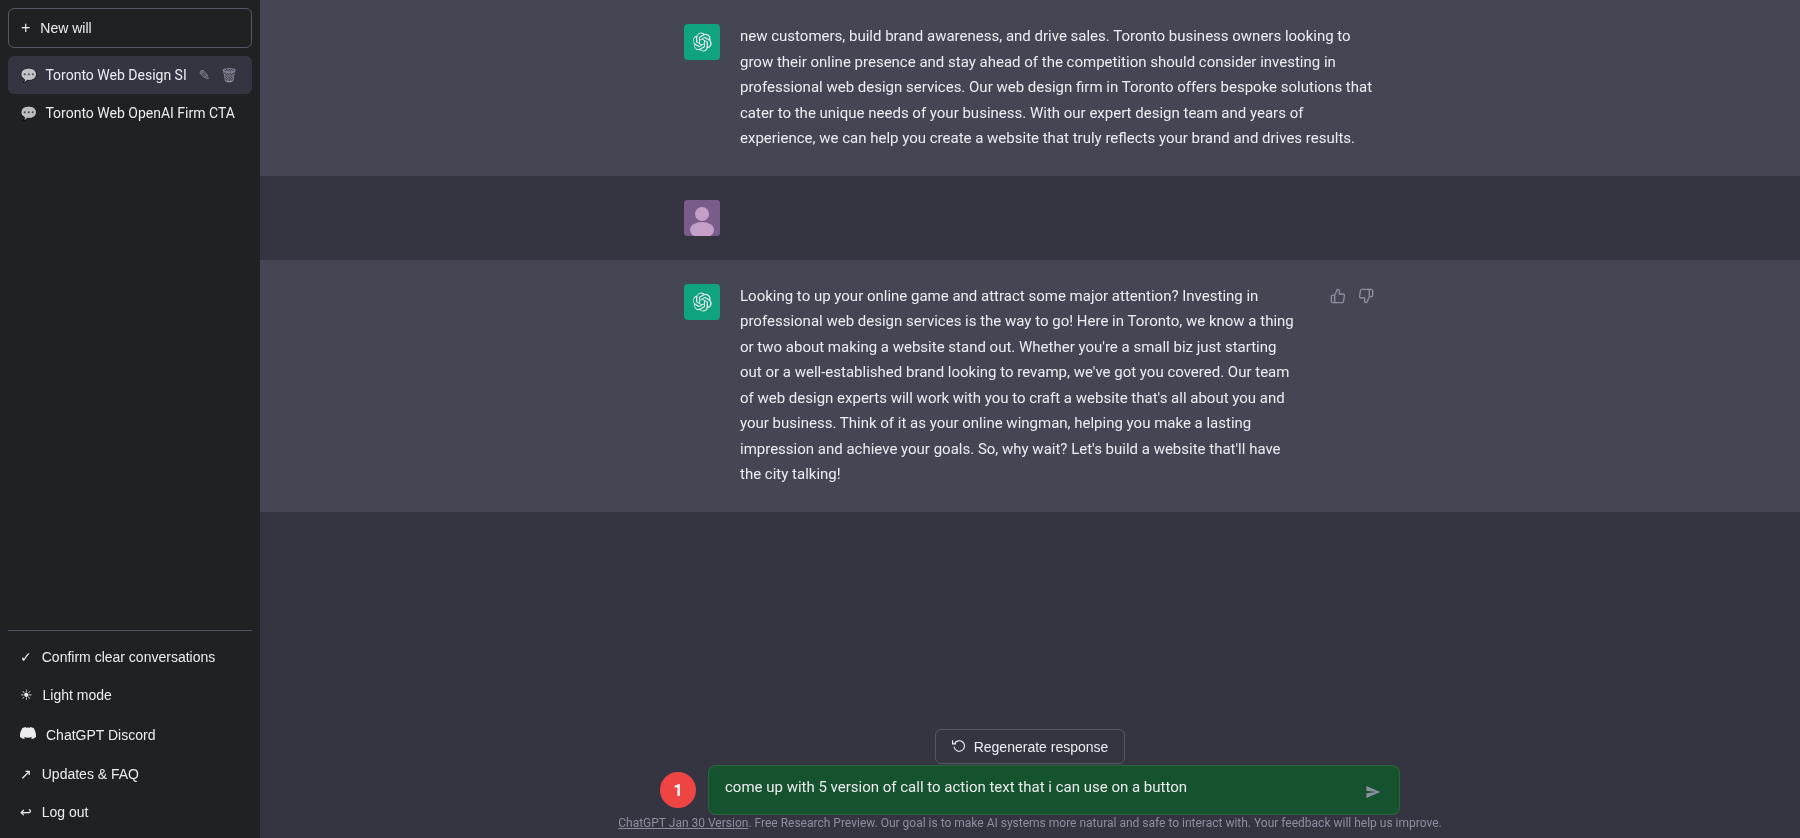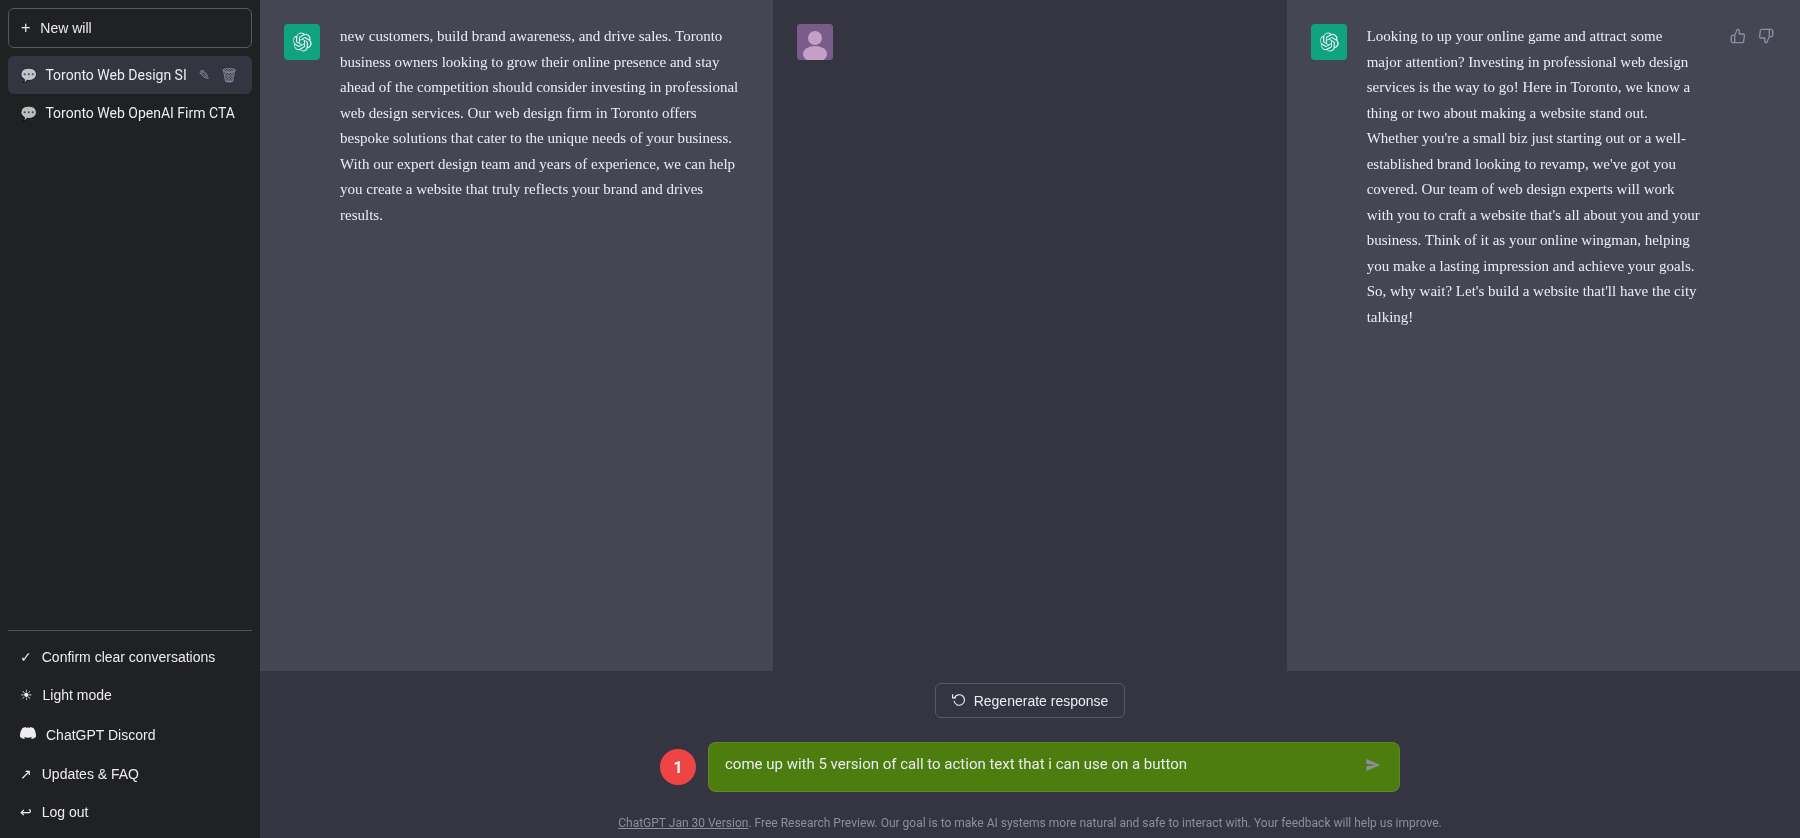--- a/index.html
+++ b/index.html
@@ -116,21 +116,21 @@
       flex-direction: column;
       height: 100%;
       background: #343541;
       overflow: hidden;
     }
 
     .chat-messages {
       flex: 1;
       overflow-y: auto;
       display: flex;
-      font-family: Liberation Serif, serif;
+      flex-direction: column;
     }
 
     .message-block {
       width: 100%;
       padding: 24px 0;
     }
     .message-block.ai {
       background: #444654;
     }
     .message-block.user {
@@ -191,21 +191,21 @@
       font-size: 16px;
       padding: 2px;
     }
 
     
     .bottom-area {
       padding: 12px 24px 8px;
       display: flex;
       flex-direction: column;
       align-items: center;
-      gap: 24px;
+      gap: 1px;
       background: #343541;
     }
 
     .regenerate-btn {
       display: flex;
       align-items: center;
       gap: 8px;
       padding: 8px 16px;
       border: 1px solid #565869;
       border-radius: 6px;
@@ -232,24 +232,24 @@
       display: flex;
       align-items: center;
       justify-content: center;
       font-size: 16px;
       font-weight: bold;
       flex-shrink: 0;
     }
 
     .input-container {
       flex: 1;
-      background: #4d7c0f;
+      background: #14532d;
       border-radius: 8px;
       display: flex;
-      align-items: flex-start;
+      align-items: flex-end;
       padding: 12px 16px;
       gap: 10px;
       border: 1px solid rgba(255,255,255,0.1);
     }
 
     .chat-input {
       flex: 1;
       background: transparent;
       border: none;
       outline: none;

